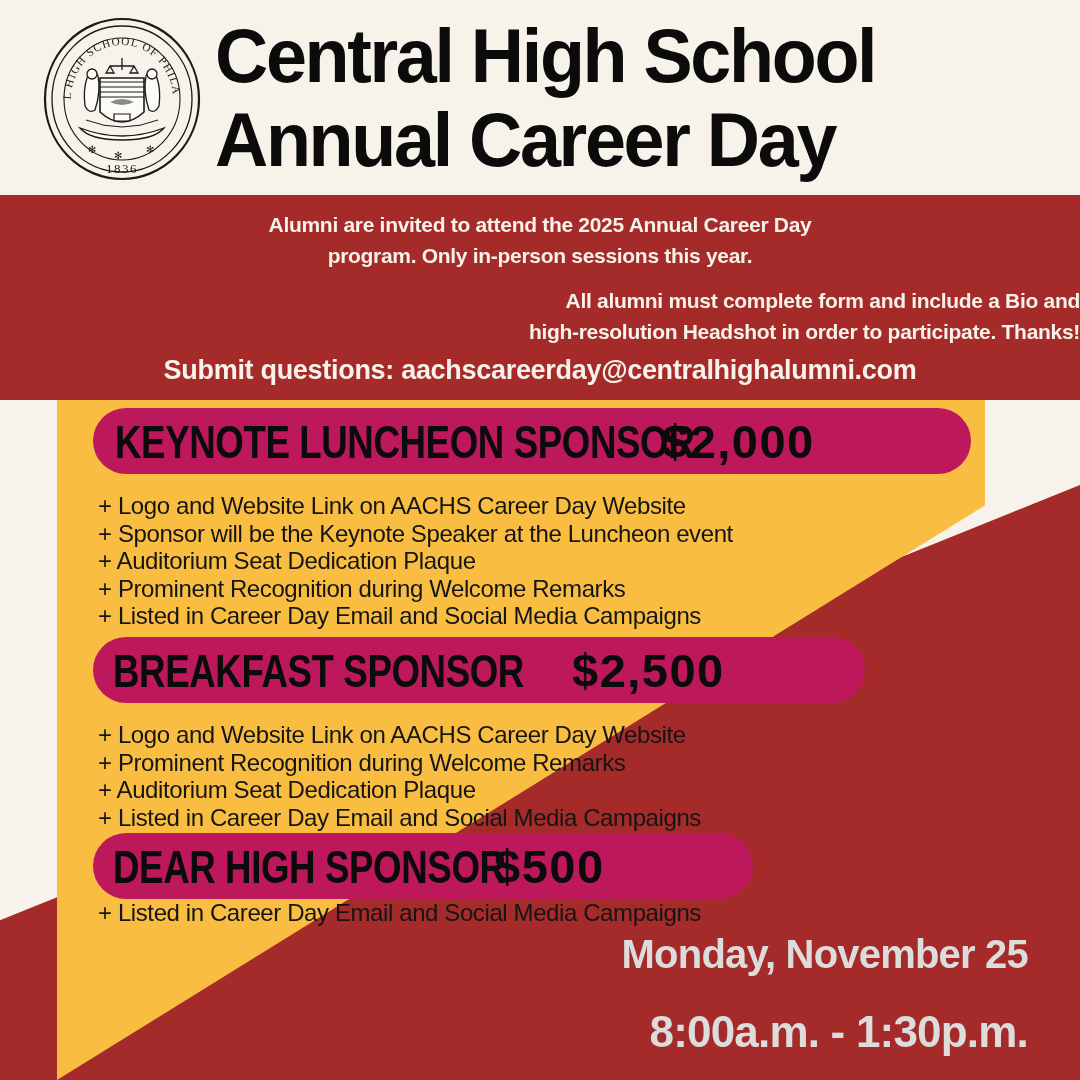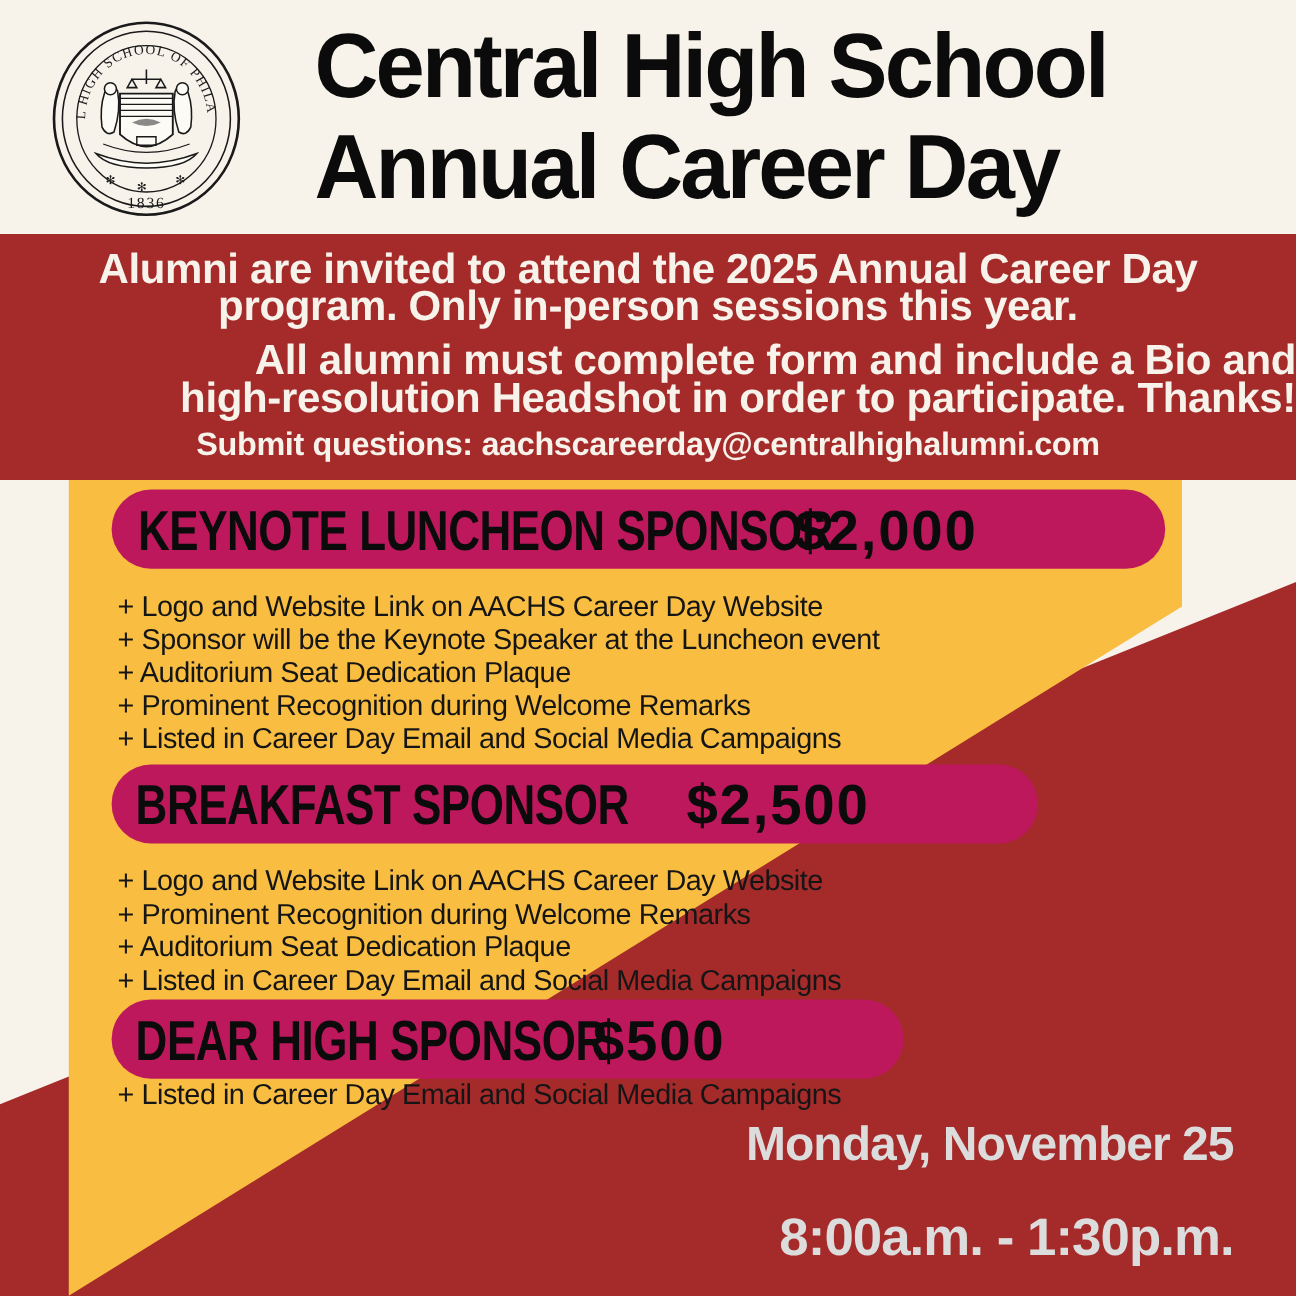--- a/index.html
+++ b/index.html
@@ -19,21 +19,21 @@
   
   #header{
     position:absolute;left:0;top:0;width:1080px;height:195px;
     background:#f7f2ea;
   }
   #seal{
     position:absolute;left:42px;top:16px;width:160px;height:166px;
   }
   #seal svg{display:block;width:160px;height:166px;}
   #title-block{
-    position:absolute;left:215px;top:14px;width:800px;margin-left:47px;
+    position:absolute;left:215px;top:14px;width:800px;
   }
   .title-line{
     font-family:"Liberation Sans", sans-serif;
     font-weight:bold;
     font-size:76px;
     line-height:84px;
     letter-spacing:-2.4px;
     color:#0b0b0b;
     white-space:nowrap;
     transform:scaleX(0.97);
@@ -42,21 +42,21 @@
 
   
   #banner{
     position:absolute;left:0;top:195px;width:1080px;height:205px;
     background:#a52a2a;
     color:#f7f2ea;
     text-align:center;
   }
   .banner-para{
     font-weight:bold;
-    font-size:35px;
+    font-size:21px;
     line-height:31px;
     letter-spacing:-0.3px;
     white-space:pre-line;
   }
   #banner-p1{position:absolute;left:0;top:14px;width:1080px;}
   #banner-p2{position:absolute;left:0;top:90px;width:1080px;text-align:right;}
   #banner-p3{position:absolute;left:0;top:160px;width:1080px;font-size:27px;}
 
   
   #wedge{

